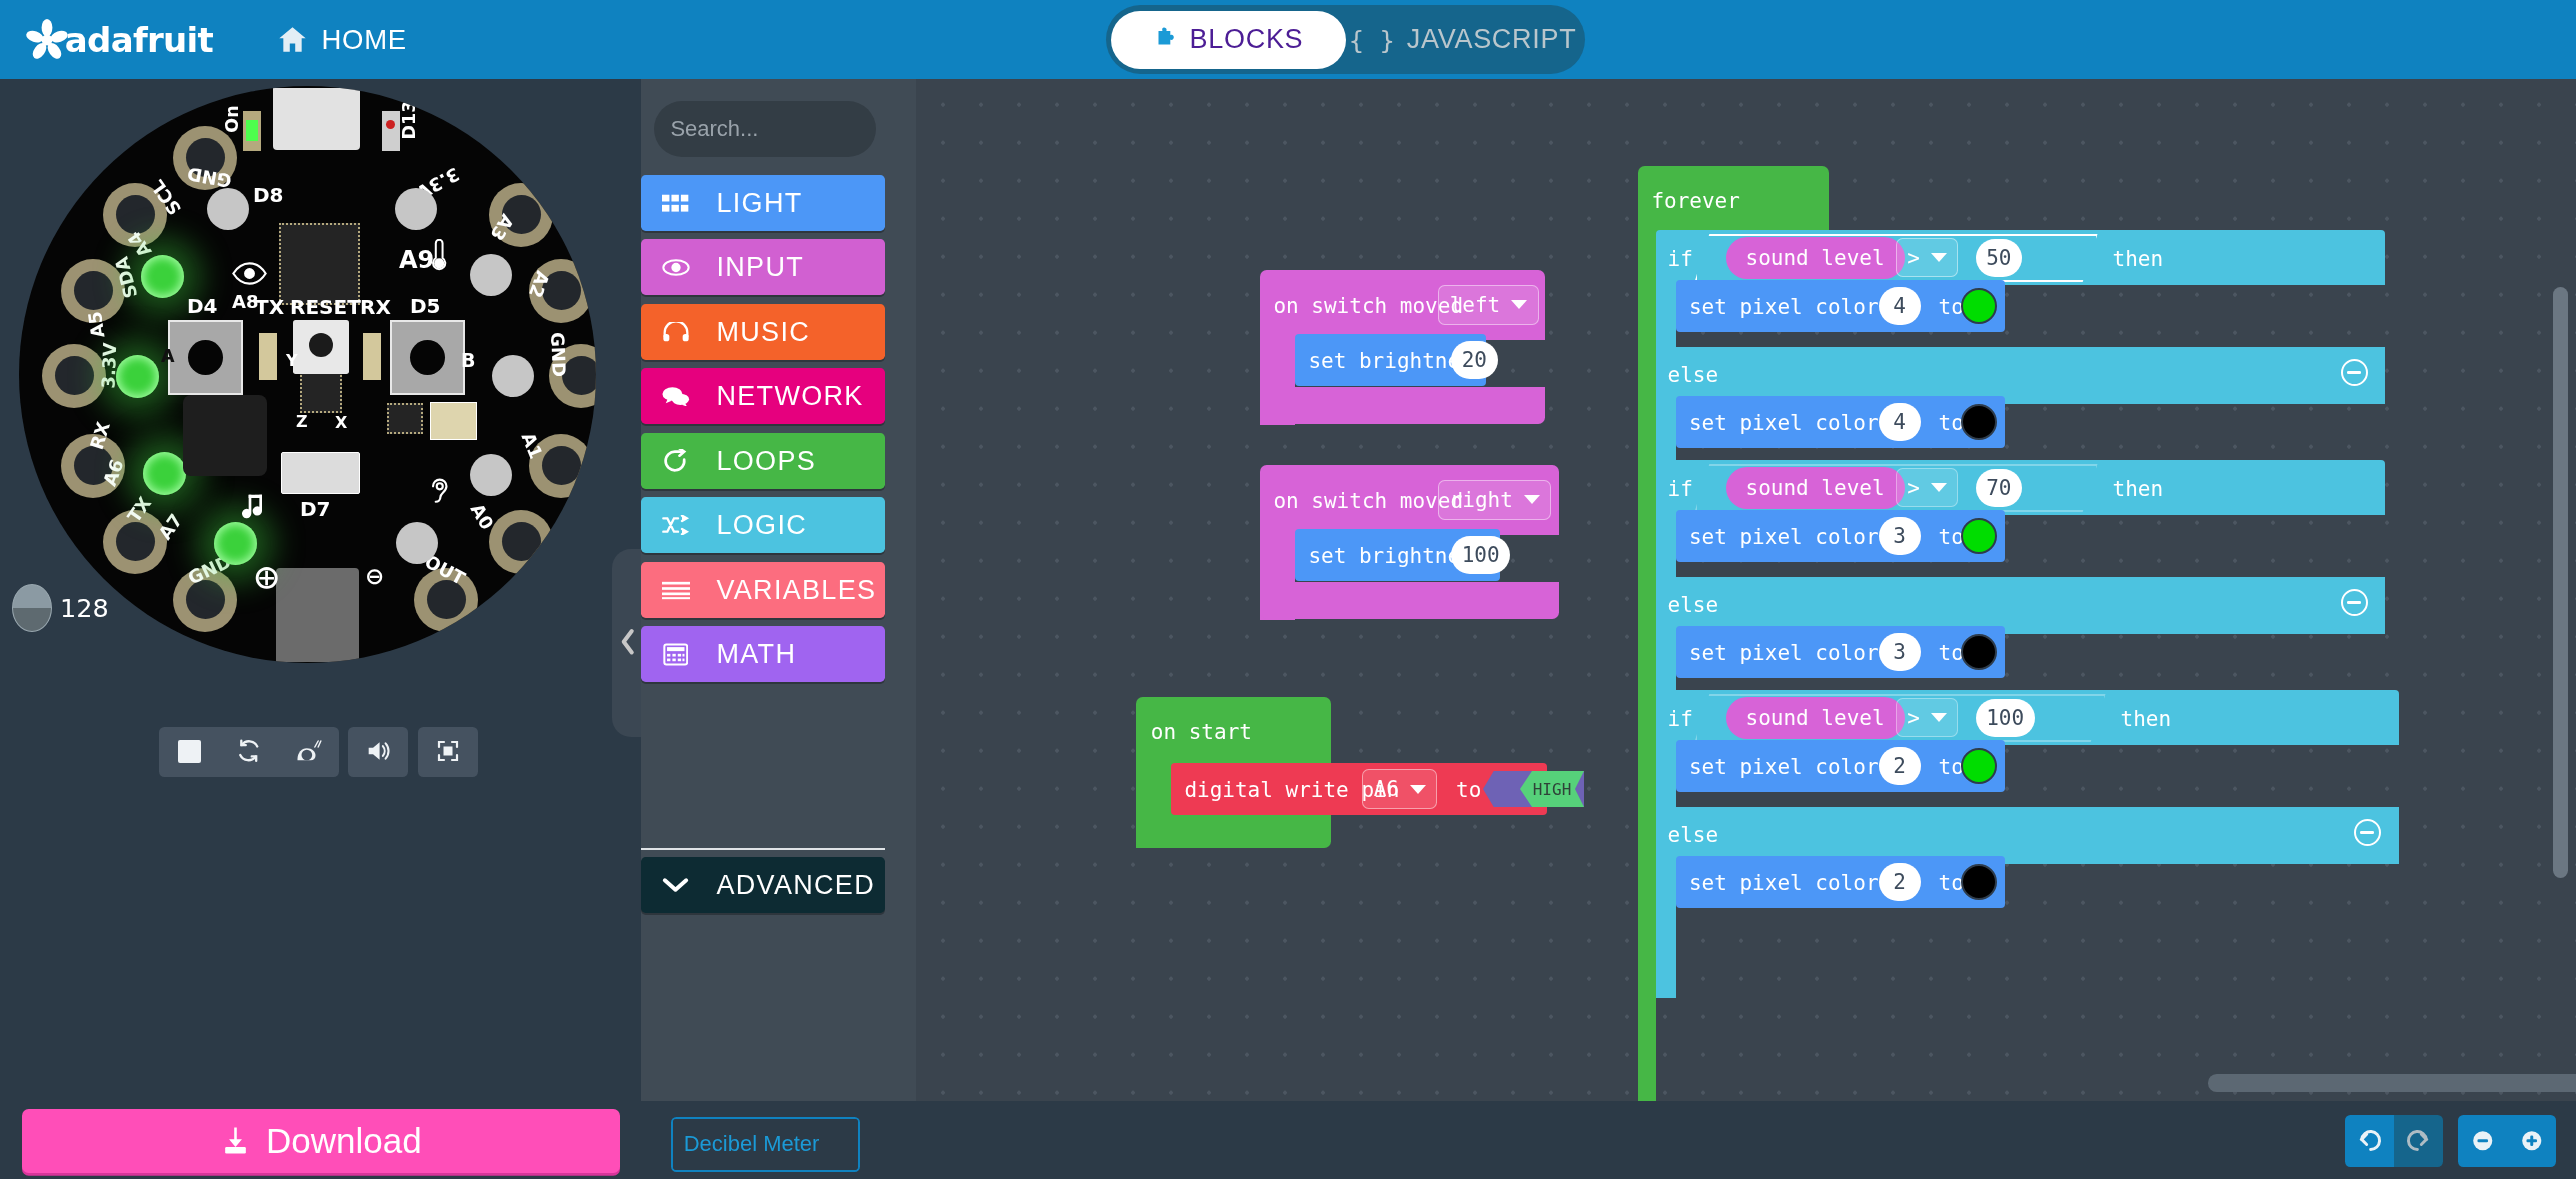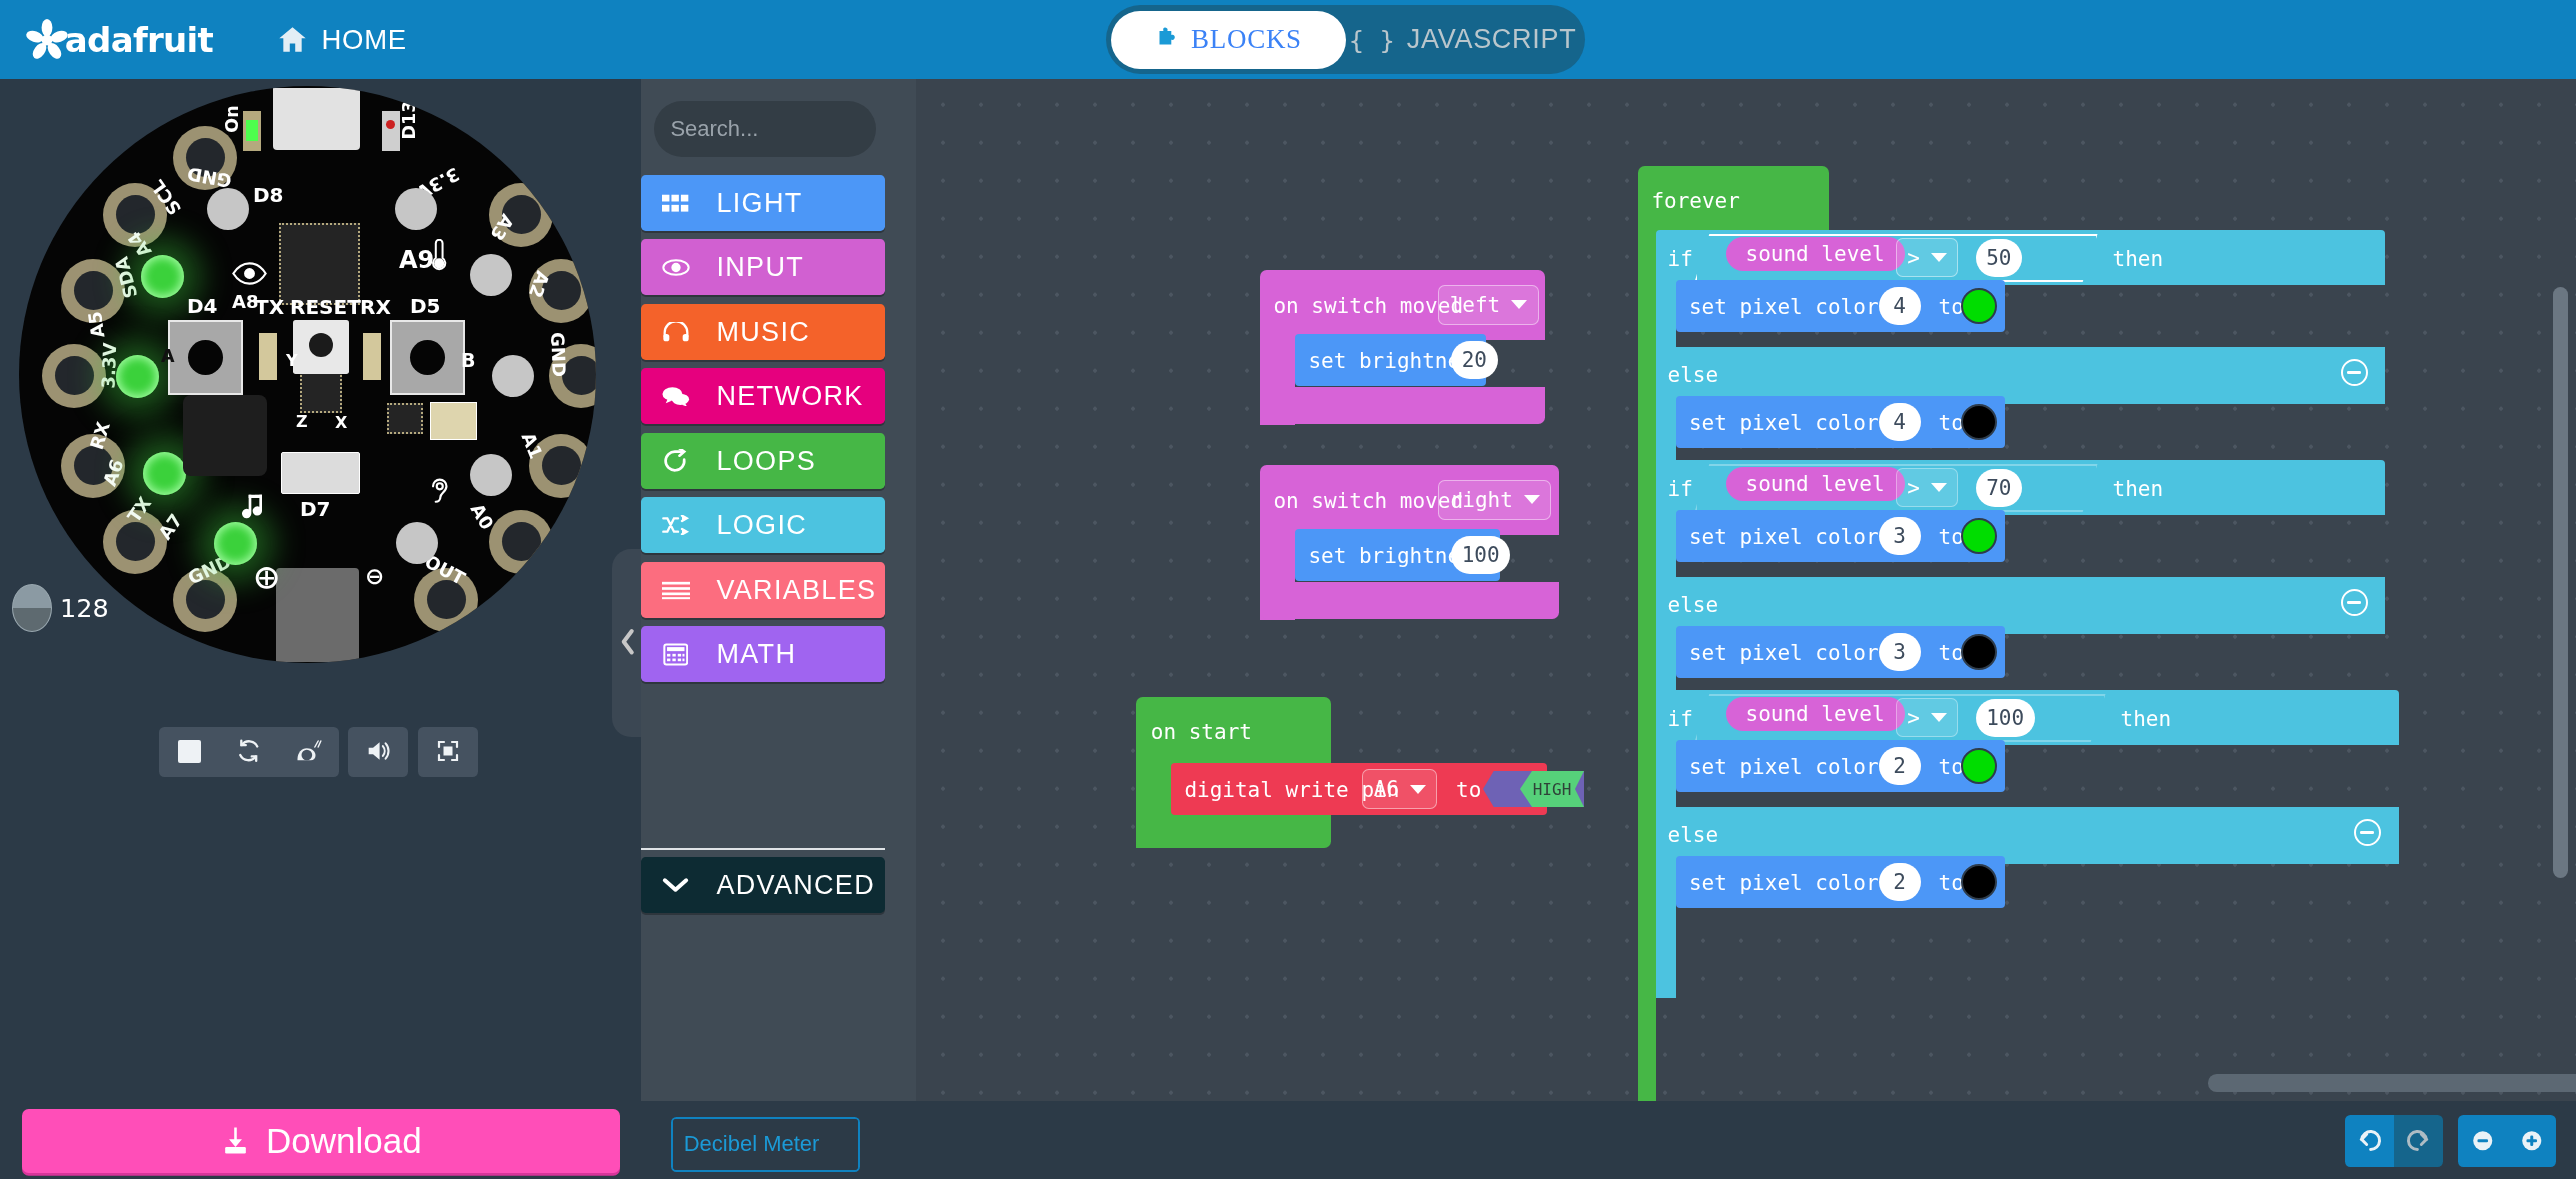--- a/index.html
+++ b/index.html
@@ -18,21 +18,21 @@
   .hdr-btn .lbl { margin-left:13.4px; font-weight:400; }
   .hdr-btn svg { display:block; }
 
   .tabs { position:absolute; left:1106px; top:5.4px; width:479px; height:69px;
     background:#15658c; border-radius:35px; display:flex; align-items:center;
     padding:5.4px; }
   .tab { flex:1; height:58px; border-radius:31px; display:flex; align-items:center;
     justify-content:center; cursor:pointer; }
   .tab.active { background:#fff; }
   .tab .tlbl { font-size:27px; letter-spacing:0.7px; margin-left:12px; }
-  .tab.active .tlbl { color:#3b82f6;font-family:Liberation Serif, serif; }
+  .tab.active .tlbl { color:#4c1d95; }
   .tab:not(.active) .tlbl { color:#b9c6cc; }
   .tab .ticon { font-size:25.5px; }
 
   .hdr-right { position:absolute; right:20px; top:0; height:79px;
     display:flex; align-items:center; }
   .icon-btn { width:64px; height:79px; display:flex; align-items:center;
     justify-content:center; cursor:pointer; }
   .ms-logo { display:flex; align-items:center; margin-left:23px; margin-right:13.4px;}
   .ms-grid { width:38px; height:38px; display:grid; grid-template-columns:1fr 1fr;
     grid-template-rows:1fr 1fr; gap:3.4px; }
@@ -117,21 +117,21 @@
      height:40px; cursor:pointer; }
   .field .fv { color:#fff; font-size:21px; font-family:"DejaVu Sans Mono", monospace; }
   .caret { margin-left:10.7px; width:0; height:0; border-left:8px solid transparent;
      border-right:8px solid transparent; border-top:9.4px solid #fff; }
   .numf { background:#fff; border-radius:23px; height:38px; min-width:42px;
      display:flex; align-items:center; justify-content:center; padding:0 10.7px;
      cursor:pointer; }
   .numf span { color:#3d4b5c; font-size:21px; font-family:"DejaVu Sans Mono", monospace; }
   .swatch { width:36px; height:36px; border-radius:50%; border:2px solid #2e3c4b;
      cursor:pointer; }
-  .pill { background:#d763d7; border-radius:23px; height:34px; display:flex;
+  .pill { background:#d763d7; border-radius:23px; height:42px; display:flex;
      align-items:center; padding:0 20px; }
   .pill span { color:#fff; font-size:21px; font-family:"DejaVu Sans Mono", monospace; }
   .circbtn { width:27px; height:27px; border-radius:50%; border:2.7px solid #fff;
      display:flex; align-items:center; justify-content:center; cursor:pointer; }
   .circbtn i { display:block; background:#fff; }
 
   
   .vscroll { position:absolute; right:8px; top:208px; width:14.8px; height:591px;
      background:#6b7782; border-radius:8px; cursor:pointer; }
   .hscroll { position:absolute; left:1292px; bottom:9.4px; width:994px; height:17.5px;

